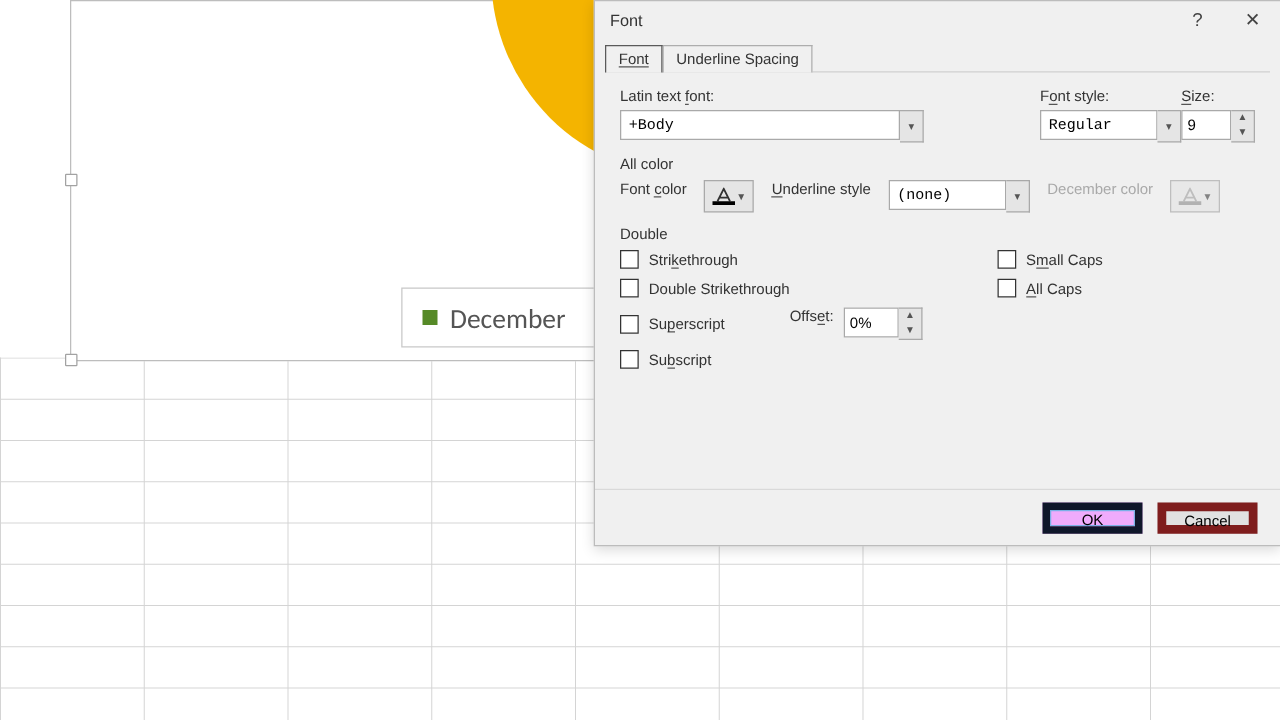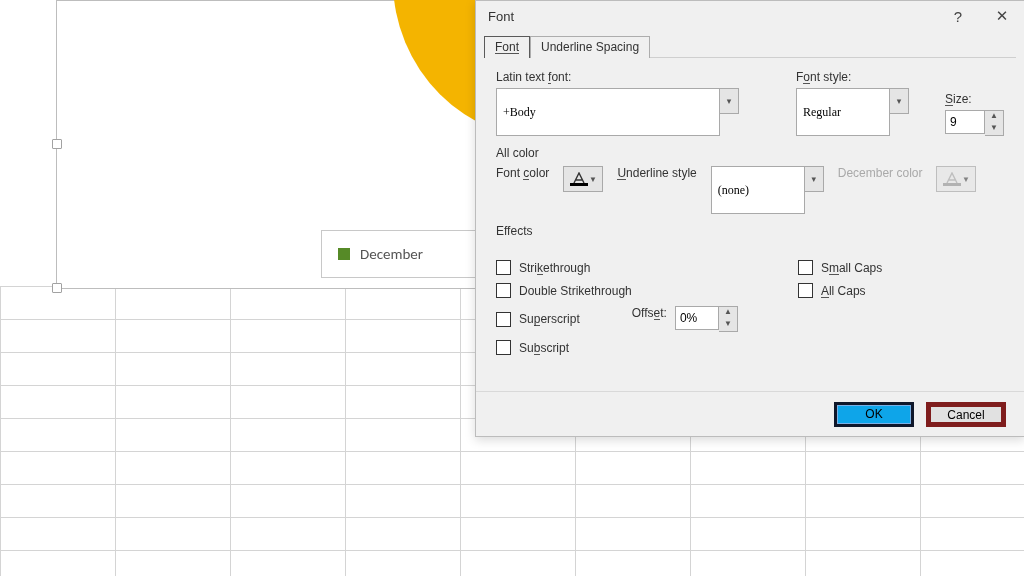--- a/index.html
+++ b/index.html
@@ -7,55 +7,55 @@
 .grid{position:absolute;left:0;right:0;bottom:0;height:290px;background-image:linear-gradient(to right,#d4d4d4 1px,transparent 1px),linear-gradient(to bottom,#d4d4d4 1px,transparent 1px);background-size:115px 33px}
 
 .chart-frame{position:absolute;left:56px;top:0;width:913px;height:287px;border:1px solid #bdbdbd;background:#fff}
 .handle{position:absolute;width:8px;height:8px;border:1px solid #a2a2a2;background:#fff;border-radius:1px}
 .h-l{left:-5px;top:138px}.h-bl{left:-5px;bottom:-5px}.h-b{left:454px;bottom:-5px}
 
 .pie-wrap{position:absolute;left:336px;top:-180px;width:320px;height:320px;border-radius:50%;background:conic-gradient(#3a8dde 0deg 70deg,#4aa12f 70deg 100deg,#f4b400 100deg 360deg)}
 
 .legend{position:absolute;left:264px;top:229px;width:201px;height:46px;border:1px solid #c8c8c8;background:#fff;display:flex;align-items:center;padding-left:16px;gap:10px}
 .legend-sq{width:12px;height:12px;background:#568a27}
-.legend-label{font-size:15px;color:#555;font-family:Calibri,sans-serif}
+.legend-label{font-size:22px;color:#555;font-family:Calibri,sans-serif}
 
 .dialog{position:absolute;left:475px;top:0;width:548px;height:435px;background:#f0f0f0;border:1px solid #bcbcbc;box-shadow:0 3px 10px rgba(0,0,0,.15)}
 .titlebar{position:relative;height:30px;display:flex;align-items:center;padding:0 12px;font-size:13px;color:#333}
 .title-actions{position:absolute;right:0;top:0;display:flex}
 .title-btn{width:44px;height:30px;display:flex;align-items:center;justify-content:center;color:#444;font-size:15px}
 
 .tabs{display:flex;padding:4px 8px 0 8px;gap:0}
 .tab{border:1px solid #adadad;padding:3px 10px 4px 10px;background:#f0f0f0;font-size:12px;border-bottom:none;position:relative;top:1px}
 .tab.active{background:#f0f0f0;border-color:#5a5a5a;z-index:2}
 .tabline{height:1px;background:#cfcfcf;margin:0 8px}
 .body{padding:12px 20px 0 20px}
 .drop{display:flex}
-.drop input{border:1px solid #a9a9a9;height:22px;padding:12px 6px;font-family:Liberation Serif, serif;font-size:12px;background:#fff}
+.drop input{border:1px solid #a9a9a9;height:22px;padding:0 6px;font-family:Liberation Mono, monospace;font-size:12px;background:#fff}
 .drop .btn, .spin .btns{border:1px solid #a9a9a9;border-left:none;width:18px;height:24px;display:flex;align-items:center;justify-content:center;background:#e5e5e5;font-size:9px;color:#555}
 .spin{display:flex}
 .spin input{border:1px solid #a9a9a9;width:30px;height:22px;padding:0 4px;font-size:12px;font-family:inherit}
 .spin .btns{flex-direction:column;height:24px}
 .spin .btns div{height:12px;line-height:9px;font-size:8px}
 .section-lbl{font-size:12px;margin:10px 0 6px 0}
 .colorbtn{width:38px;height:24px;border:1px solid #a9a9a9;background:#e5e5e5;display:flex;align-items:center;justify-content:center;gap:1px}
 .colorbtn .swatch{width:18px;height:14px;position:relative}
 .colorbtn .swatch .aunder{position:absolute;bottom:0;left:0;right:0;height:3px;background:#c00000}
 .colorbtn .caret{font-size:8px;color:#555}
 .disabled{color:#a9a9a9}
-.effects{display:flex;gap:60px;margin-top:22px}
+.effects{display:flex;gap:60px;margin-top:6px}
 .effcol{display:flex;flex-direction:column;gap:8px}
 .chk{display:flex;align-items:center;gap:8px;font-size:12px}
 .chk .box{width:13px;height:13px;border:1px solid #333;background:#fff}
 .offset-row{display:flex;gap:8px;margin-left:22px}
 .btnbar{position:absolute;left:0;right:0;bottom:0;height:44px;background:#f0f0f0;border-top:1px solid #d9d9d9;display:flex;justify-content:flex-end;align-items:center;gap:12px;padding-right:18px}
-.push{width:80px;height:25px;border:5px solid #7f1d1d;background:#e1e1e1;font-size:12px;font-family:inherit}
-.push.primary{border:3px solid #0f172a;box-shadow:inset 0 0 0 1px #7bb0e6;background:#0ea5e9}
+.push{width:80px;height:25px;border:7px solid #7f1d1d;background:#e1e1e1;font-size:12px;font-family:inherit}
+.push.primary{border:6px solid #0f172a;box-shadow:inset 0 0 0 1px #7bb0e6;background:#f0abfc}
 .first-acc{display:inline-block;border-bottom:1px solid #555;line-height:1}
-.row-top{display:flex;gap:36px;align-items:flex-end}
+.row-top{display:flex;align-items:flex-end}
 .field{display:flex;flex-direction:column;gap:4px}
 .alltext-row{display:flex;gap:14px}
 </style>
 </head>
 <body>
 
 <div class="grid"></div>
 
 <div class="chart-frame">
   <div class="pie-wrap"></div>
@@ -127,21 +127,21 @@
       </div>
       <span class="lbl disabled">December color</span>
       <div class="colorbtn" style="opacity:.7">
         <div class="swatch"><svg width="18" height="14">
               <path d="M4 11 L9 1 L14 11 M6 8 H12" stroke="#aaa" stroke-width="1.4" fill="none"></path>
             </svg><div class="aunder" style="background:#999"></div></div>
         <span class="caret">▼</span>
       </div>
     </div>
 
-    <div class="section-lbl">Effects</div>
+    <div class="section-lbl">Double</div>
     <div class="effects">
       <div class="effcol">
         <label class="chk">
             <span class="box"></span>
             <span>Stri<span class="first-acc">k</span>ethrough</span>
           </label>
         <label class="chk">
             <span class="box"></span>
             <span>Double Strikethrough</span>
           </label>

